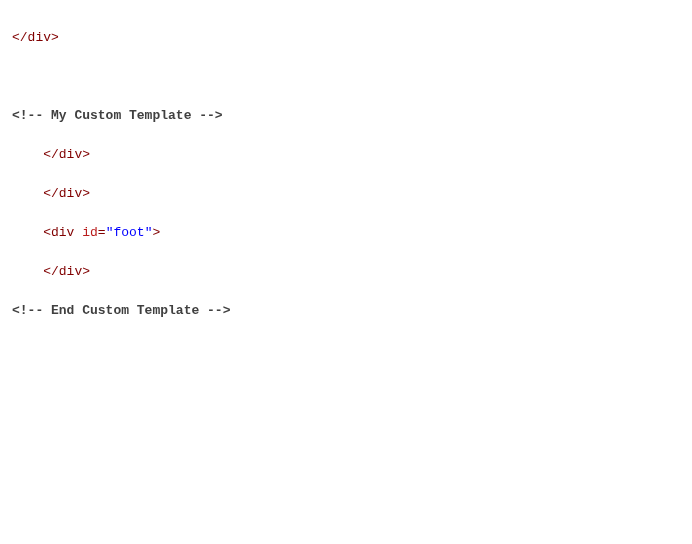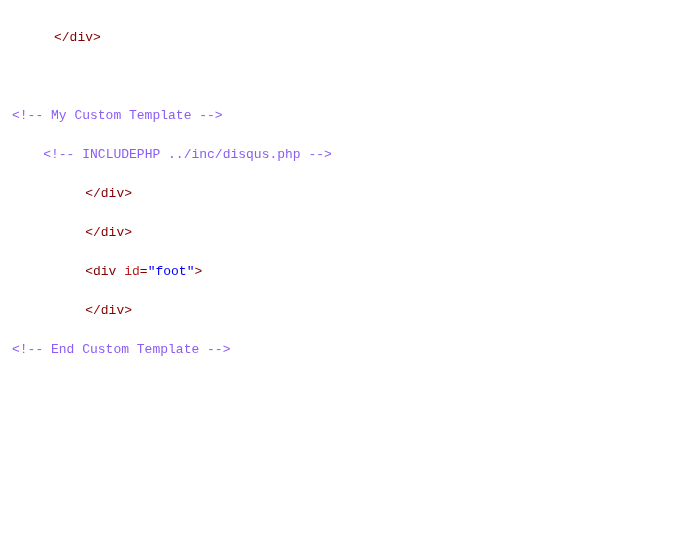--- a/index.html
+++ b/index.html
@@ -7,34 +7,33 @@
       background: #ffffff;
       font-family: 'Courier New', Courier, monospace;
       font-size: 13px;
       line-height: 1.5;
       color: #333;
       padding: 8px 12px;
     }
     .code-block {
       white-space: pre;
     }
-    .comment { color: #8b5cf6; }
-    .tag { color: #800000; margin-left: 42px; }
+    .comment { color: #404040; font-weight: bold; }
+    .tag { color: #800000; }
     .attr { color: #b91c1c; }
     .val { color: #0000ff; }
     .line { display: block; }
   </style>
 </head>
 <body>
 
 <div class="code-block">
 <span class="line"><span class="tag">&lt;/div&gt;</span></span>
 <span class="line"> </span>
 <span class="line"><span class="comment">&lt;!-- My Custom Template --&gt;</span></span>
-<span class="line">    <span class="comment">&lt;!-- INCLUDEPHP ../inc/disqus.php --&gt;</span></span>
 <span class="line">    <span class="tag">&lt;/div&gt;</span></span>
 <span class="line">    <span class="tag">&lt;/div&gt;</span></span>
 <span class="line">    <span class="tag">&lt;div <span class="attr">id</span>=<span class="val">"foot"</span>&gt;</span></span>
 <span class="line">    <span class="tag">&lt;/div&gt;</span></span>
 <span class="line"><span class="comment">&lt;!-- End Custom Template --&gt;</span></span>
 
 
 
 
 

